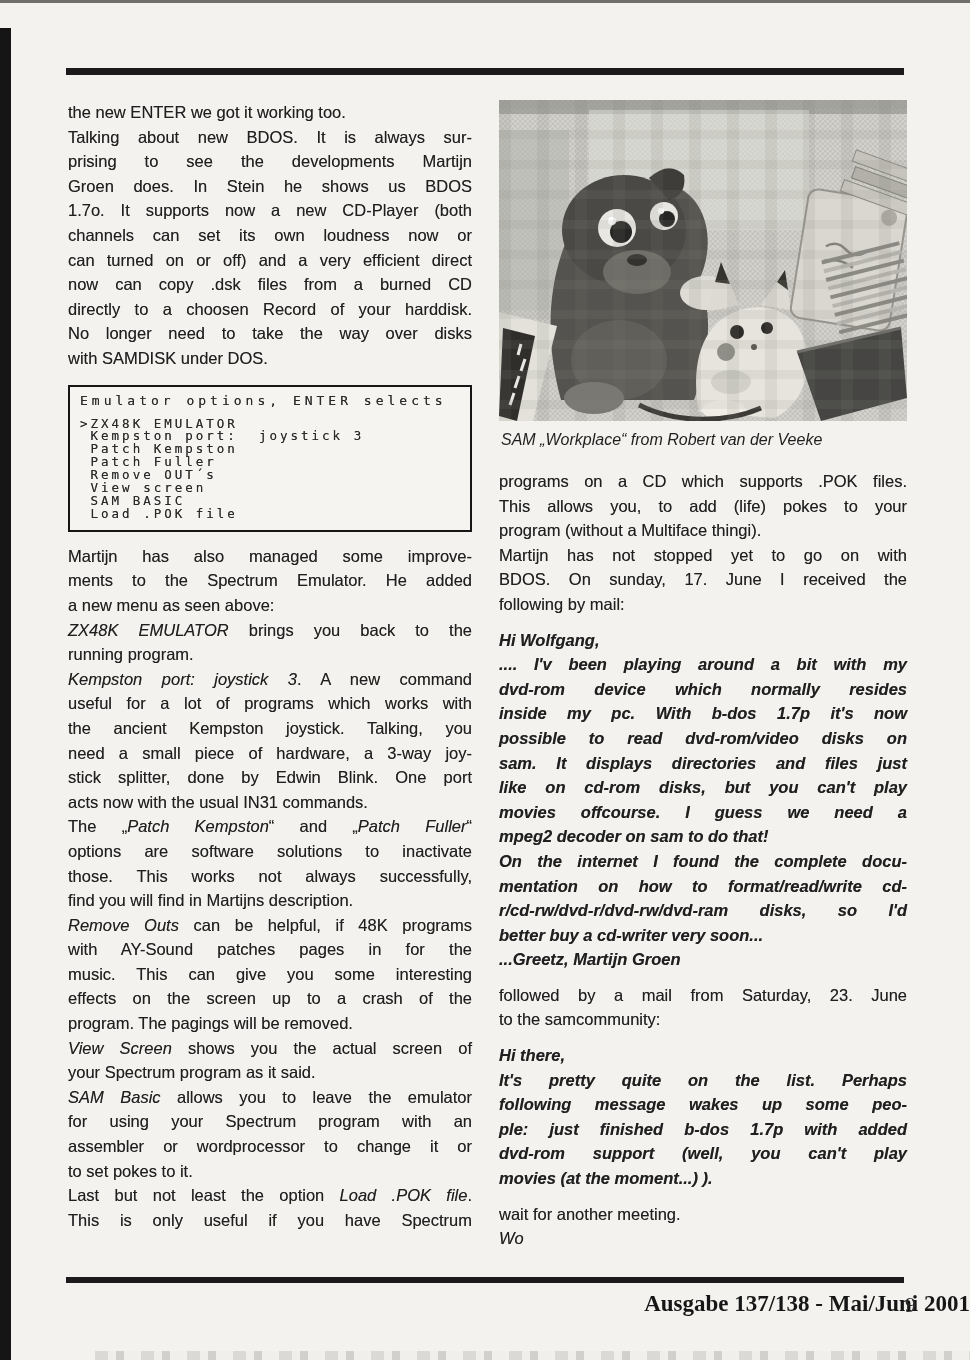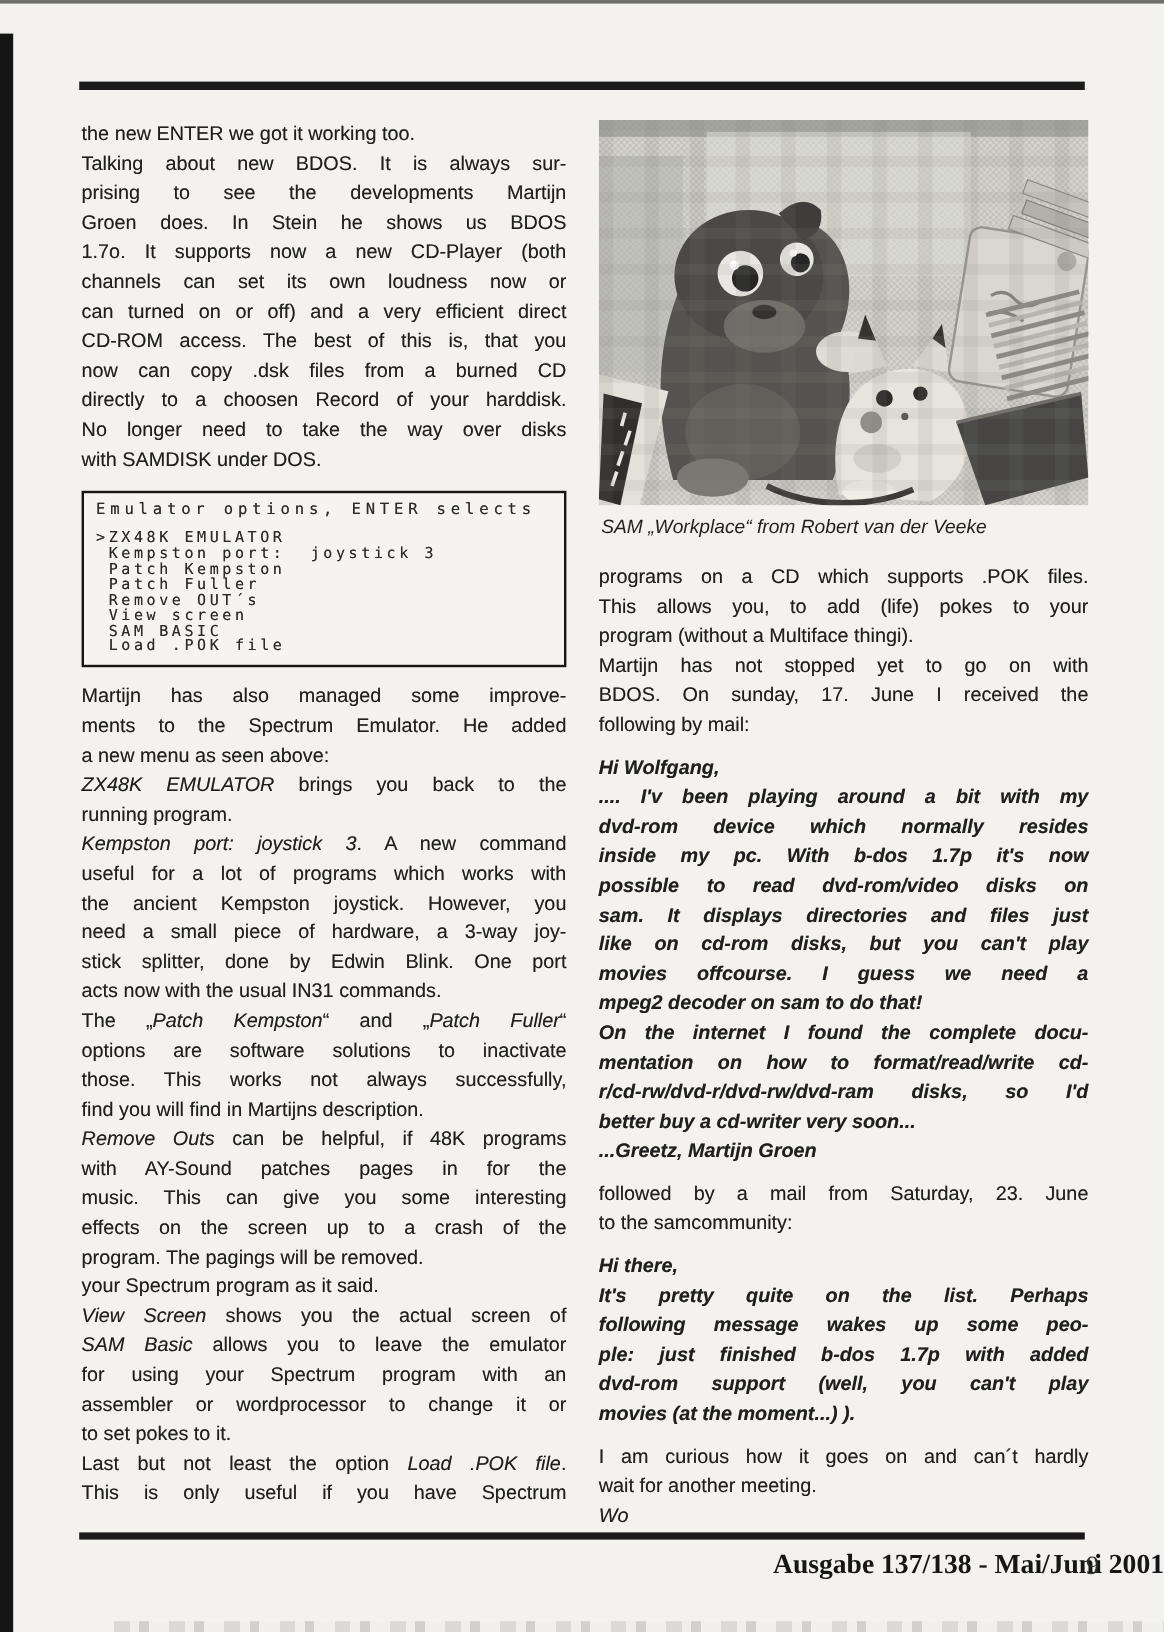--- a/index.html
+++ b/index.html
@@ -46,21 +46,20 @@
         <div class="group">
           <div class="line">the new ENTER we got it working too.</div>
         </div>
         <div class="group">
           <div class="line just">Talking about new BDOS. It is always sur-</div>
           <div class="line just">prising to see the developments Martijn</div>
           <div class="line just">Groen does. In Stein he shows us BDOS</div>
           <div class="line just">1.7o. It supports now a new CD-Player (both</div>
           <div class="line just">channels can set its own loudness now or</div>
           <div class="line just">can turned on or off) and a very efficient direct</div>
-          <div class="line just">CD-ROM access. The best of this is, that you</div>
           <div class="line just">now can copy .dsk files from a burned CD</div>
           <div class="line just">directly to a choosen Record of your harddisk.</div>
           <div class="line just">No longer need to take the way over disks</div>
           <div class="line">with SAMDISK under DOS.</div>
         </div>
       </div>
 
     <div class="menu-box">
       <div class="menu-header">Emulator options, ENTER selects</div>
       <div class="menu-items" id="menu-items">
@@ -81,41 +80,41 @@
           <div class="line just">ments to the Spectrum Emulator. He added</div>
           <div class="line">a new menu as seen above:</div>
         </div>
         <div class="group">
           <div class="line just"><i>ZX48K EMULATOR</i> brings you back to the</div>
           <div class="line">running program.</div>
         </div>
         <div class="group">
           <div class="line just"><i>Kempston port: joystick 3</i>. A new command</div>
           <div class="line just">useful for a lot of programs which works with</div>
-          <div class="line just">the ancient Kempston joystick. However, you</div>
+          <div class="line just">the ancient Kempston joystick. Talking, you</div>
           <div class="line just">need a small piece of hardware, a 3-way joy-</div>
           <div class="line just">stick splitter, done by Edwin Blink. One port</div>
           <div class="line">acts now with the usual IN31 commands.</div>
         </div>
         <div class="group">
           <div class="line just">The „<i>Patch Kempston</i>“ and „<i>Patch Fuller</i>“</div>
           <div class="line just">options are software solutions to inactivate</div>
           <div class="line just">those. This works not always successfully,</div>
           <div class="line">find you will find in Martijns description.</div>
         </div>
         <div class="group">
           <div class="line just"><i>Remove Outs</i> can be helpful, if 48K programs</div>
           <div class="line just">with AY-Sound patches pages in for the</div>
           <div class="line just">music. This can give you some interesting</div>
           <div class="line just">effects on the screen up to a crash of the</div>
           <div class="line">program. The pagings will be removed.</div>
         </div>
         <div class="group">
+          <div class="line just"><i>View Screen</i> shows you the actual screen of</div>
           <div class="line">your Spectrum program as it said.</div>
-          <div class="line just"><i>View Screen</i> shows you the actual screen of</div>
         </div>
         <div class="group">
           <div class="line just"><i>SAM Basic</i> allows you to leave the emulator</div>
           <div class="line just">for using your Spectrum program with an</div>
           <div class="line just">assembler or wordprocessor to change it or</div>
           <div class="line">to set pokes to it.</div>
         </div>
         <div class="group">
           <div class="line just">Last but not least the option <i>Load .POK file</i>.</div>
           <div class="line just">This is only useful if you have Spectrum</div>
@@ -249,21 +248,20 @@
           <div class="line">Hi there,</div>
         </div>
         <div class="group letter">
           <div class="line just">It's pretty quite on the list. Perhaps</div>
           <div class="line just">following message wakes up some peo-</div>
           <div class="line just">ple: just finished b-dos 1.7p with added</div>
           <div class="line just">dvd-rom support (well, you can't play</div>
           <div class="line">movies (at the moment...) ).</div>
         </div>
         <div class="group" style="margin-top: 11px;">
-          <div class="line just">I am curious how it goes on and can´t hardly</div>
           <div class="line split">
             <span>wait for another meeting.</span>
             <span><i>Wo</i></span>
           </div>
         </div>
       </div>
   </div>
 
   <div class="footer-rule"></div>
   <div class="footer-text">Ausgabe 137/138 - Mai/Juni 2001</div>

